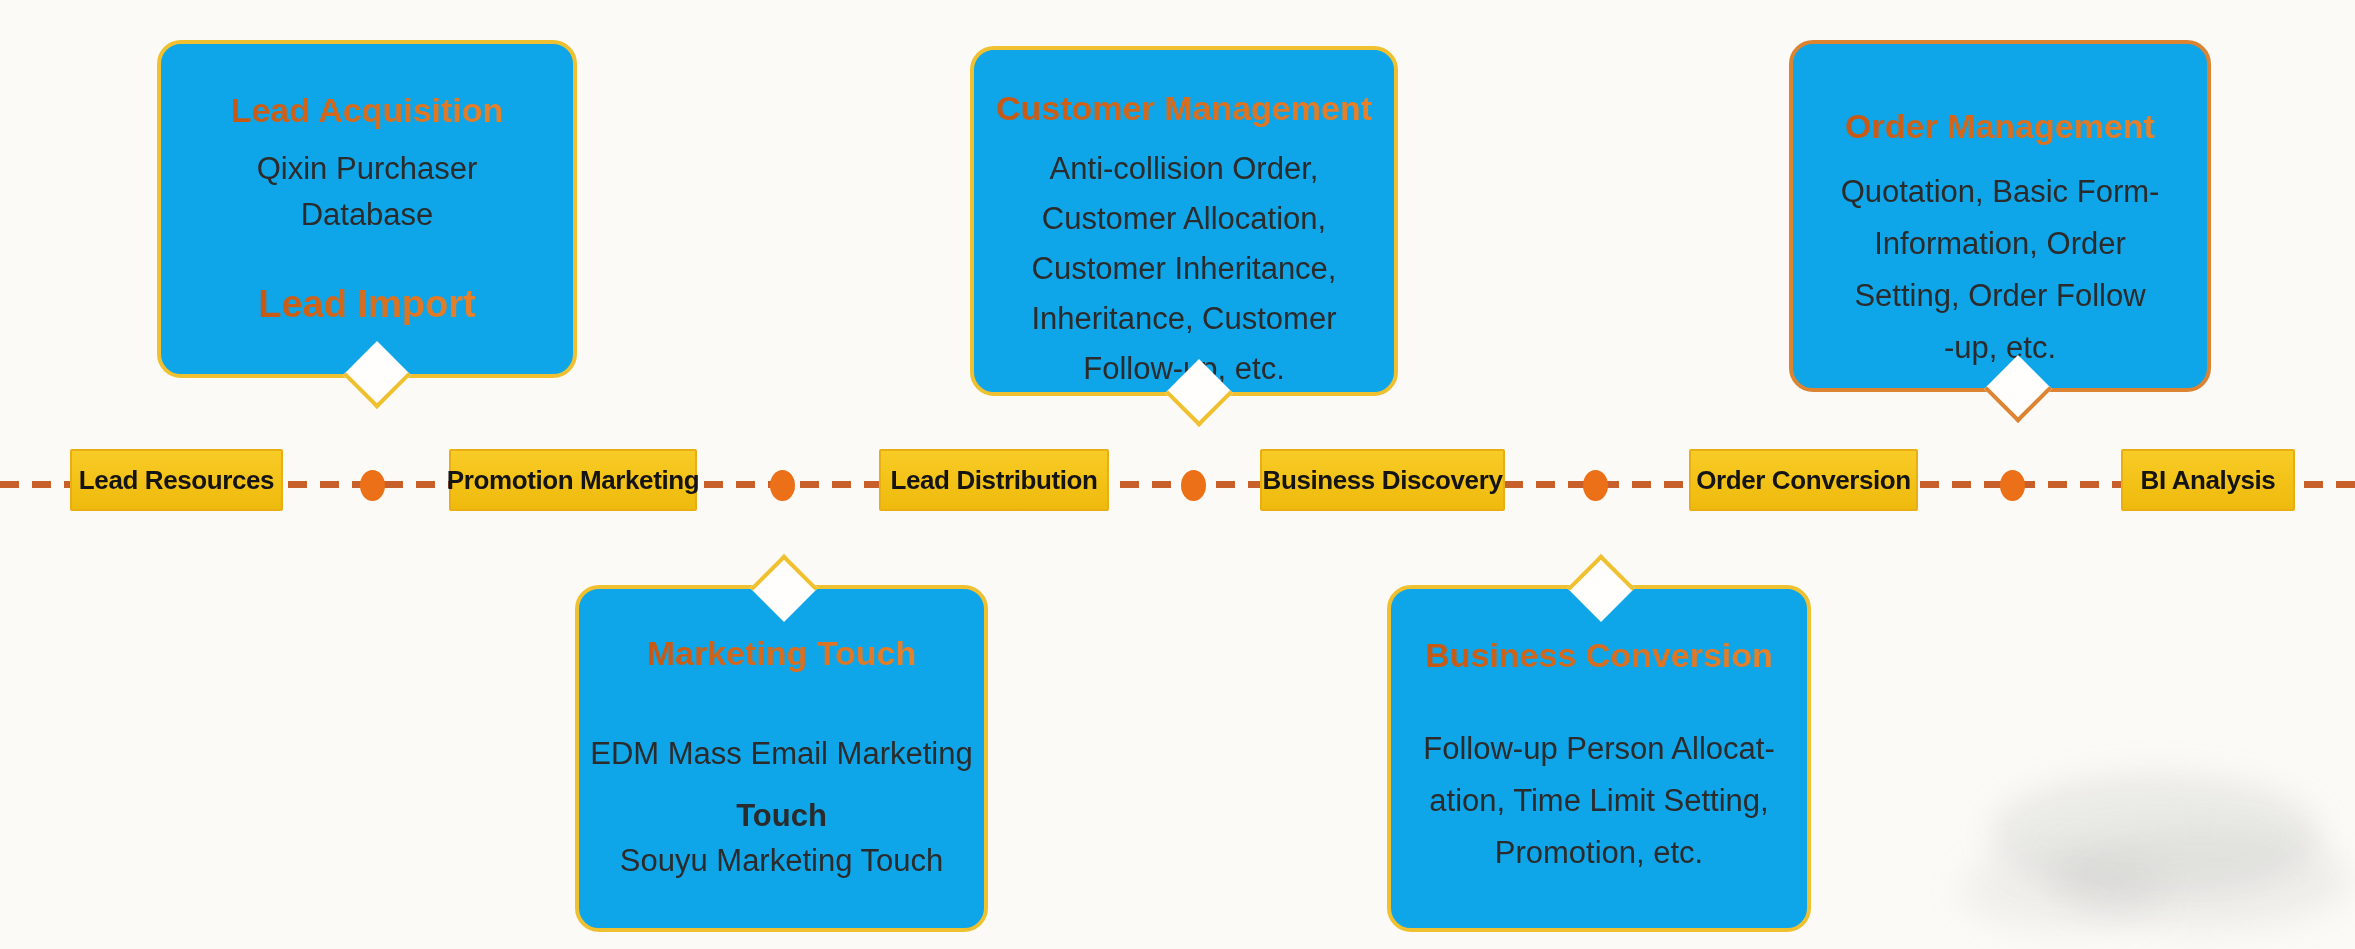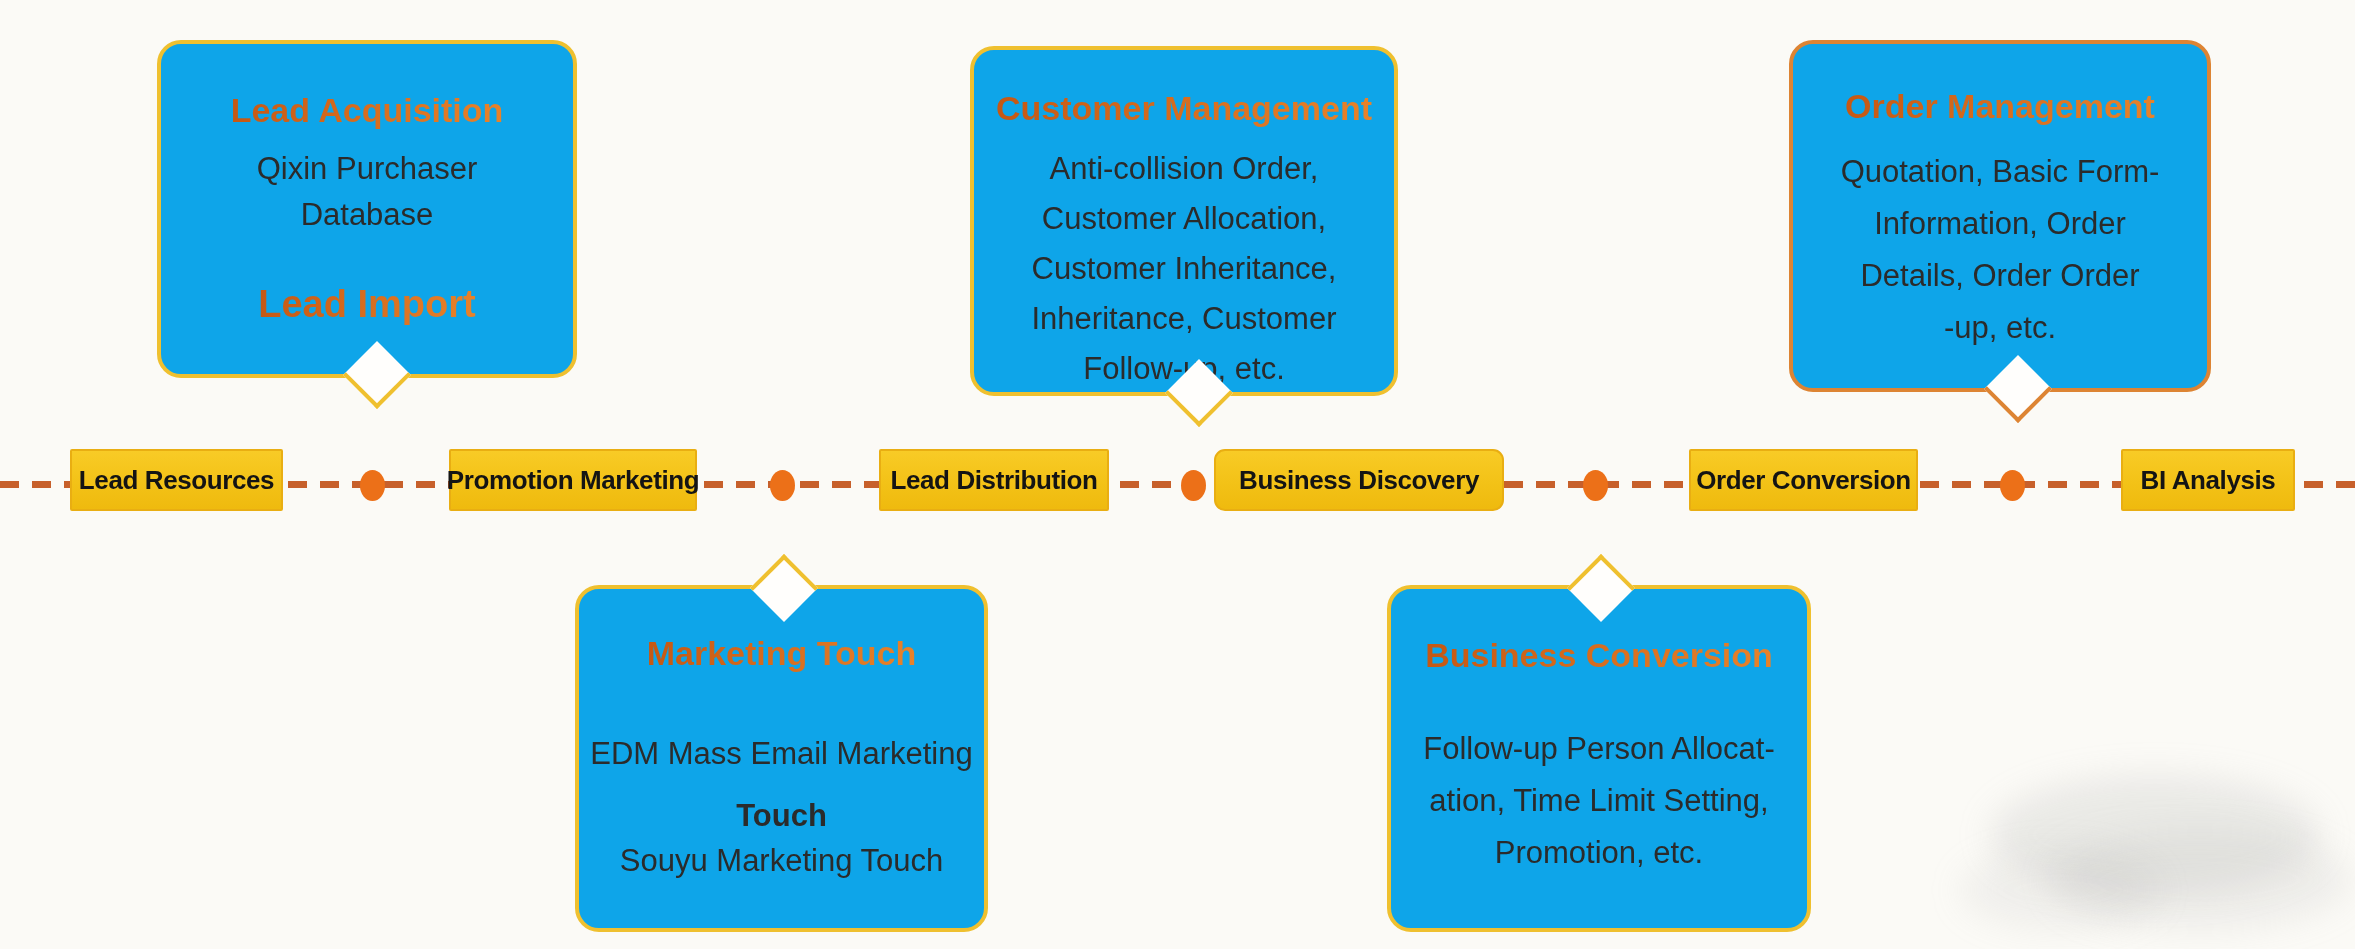--- a/index.html
+++ b/index.html
@@ -112,21 +112,21 @@
 
   
   .c-lead-acq    { left: 157px; top: 40px;  width: 420px; height: 338px; padding-top: 44px; }
   .c-lead-acq .callout-title { margin-bottom: 14px; }
   .c-lead-acq .line { line-height: 46px; }
   .c-lead-acq .accent-line { margin-top: 42px; }
 
   .c-cust-mgmt   { left: 970px; top: 46px;  width: 428px; height: 350px; padding-top: 36px; }
   .c-cust-mgmt .callout-title { margin-bottom: 14px; }
 
-  .c-order-mgmt  { left: 1789px; top: 40px; width: 422px; height: 352px; padding-top: 40px; }
+  .c-order-mgmt  { left: 1789px; top: 40px; width: 422px; height: 352px; padding-top: 60px; }
   .c-order-mgmt .callout-title { margin-bottom: 18px; }
   .c-order-mgmt .line { line-height: 52px; }
 
   .c-mkt-touch   { left: 575px; top: 585px; width: 413px; height: 347px; padding-top: 42px; }
   .c-mkt-touch .callout-title { margin-bottom: 54px; }
   .c-mkt-touch .p2 { margin-top: 14px; font-weight: bold; }
 
   .c-biz-conv    { left: 1387px; top: 585px; width: 424px; height: 347px; padding-top: 44px; }
   .c-biz-conv .callout-title { margin-bottom: 46px; }
   .c-biz-conv .line { line-height: 52px; }
@@ -161,21 +161,21 @@
 
   <div class="stage" style="left:70px; width:213px;">
     <span class="stage-label">Lead Resources</span>
   </div>
   <div class="stage" style="left:449px; width:248px;">
     <span class="stage-label">Promotion Marketing</span>
   </div>
   <div class="stage" style="left:879px; width:230px;">
     <span class="stage-label">Lead Distribution</span>
   </div>
-  <div class="stage" style="left:1214px; width:290px;border-radius:11px;">
+  <div class="stage" style="left:1260px; width:245px;">
     <span class="stage-label">Business Discovery</span>
   </div>
   <div class="stage" style="left:1689px; width:229px;">
     <span class="stage-label">Order Conversion</span>
   </div>
   <div class="stage" style="left:2121px; width:174px;">
     <span class="stage-label">BI Analysis</span>
   </div>
 
   <div class="callout c-lead-acq">
@@ -193,21 +193,21 @@
     <div class="line">Customer Inheritance,</div>
     <div class="line">Inheritance, Customer</div>
     <div class="line">Follow-up, etc.</div>
     <div class="tail tail-bottom" style="left:201px;"></div>
   </div>
 
   <div class="callout c-order-mgmt orange-border">
     <div class="callout-title">Order Management</div>
     <div class="line">Quotation, Basic Form-</div>
     <div class="line">Information, Order</div>
-    <div class="line">Details, Order Order</div>
+    <div class="line">Setting, Order Follow</div>
     <div class="line">-up, etc.</div>
     <div class="tail tail-bottom" style="left:201px;"></div>
   </div>
 
   <div class="callout c-mkt-touch">
     <div class="callout-title">Marketing Touch</div>
     <div class="line">EDM Mass Email Marketing</div>
     <div class="line tight p2">Touch</div>
     <div class="line tight">Souyu Marketing Touch</div>
     <div class="tail tail-top" style="left:181px;"></div>

